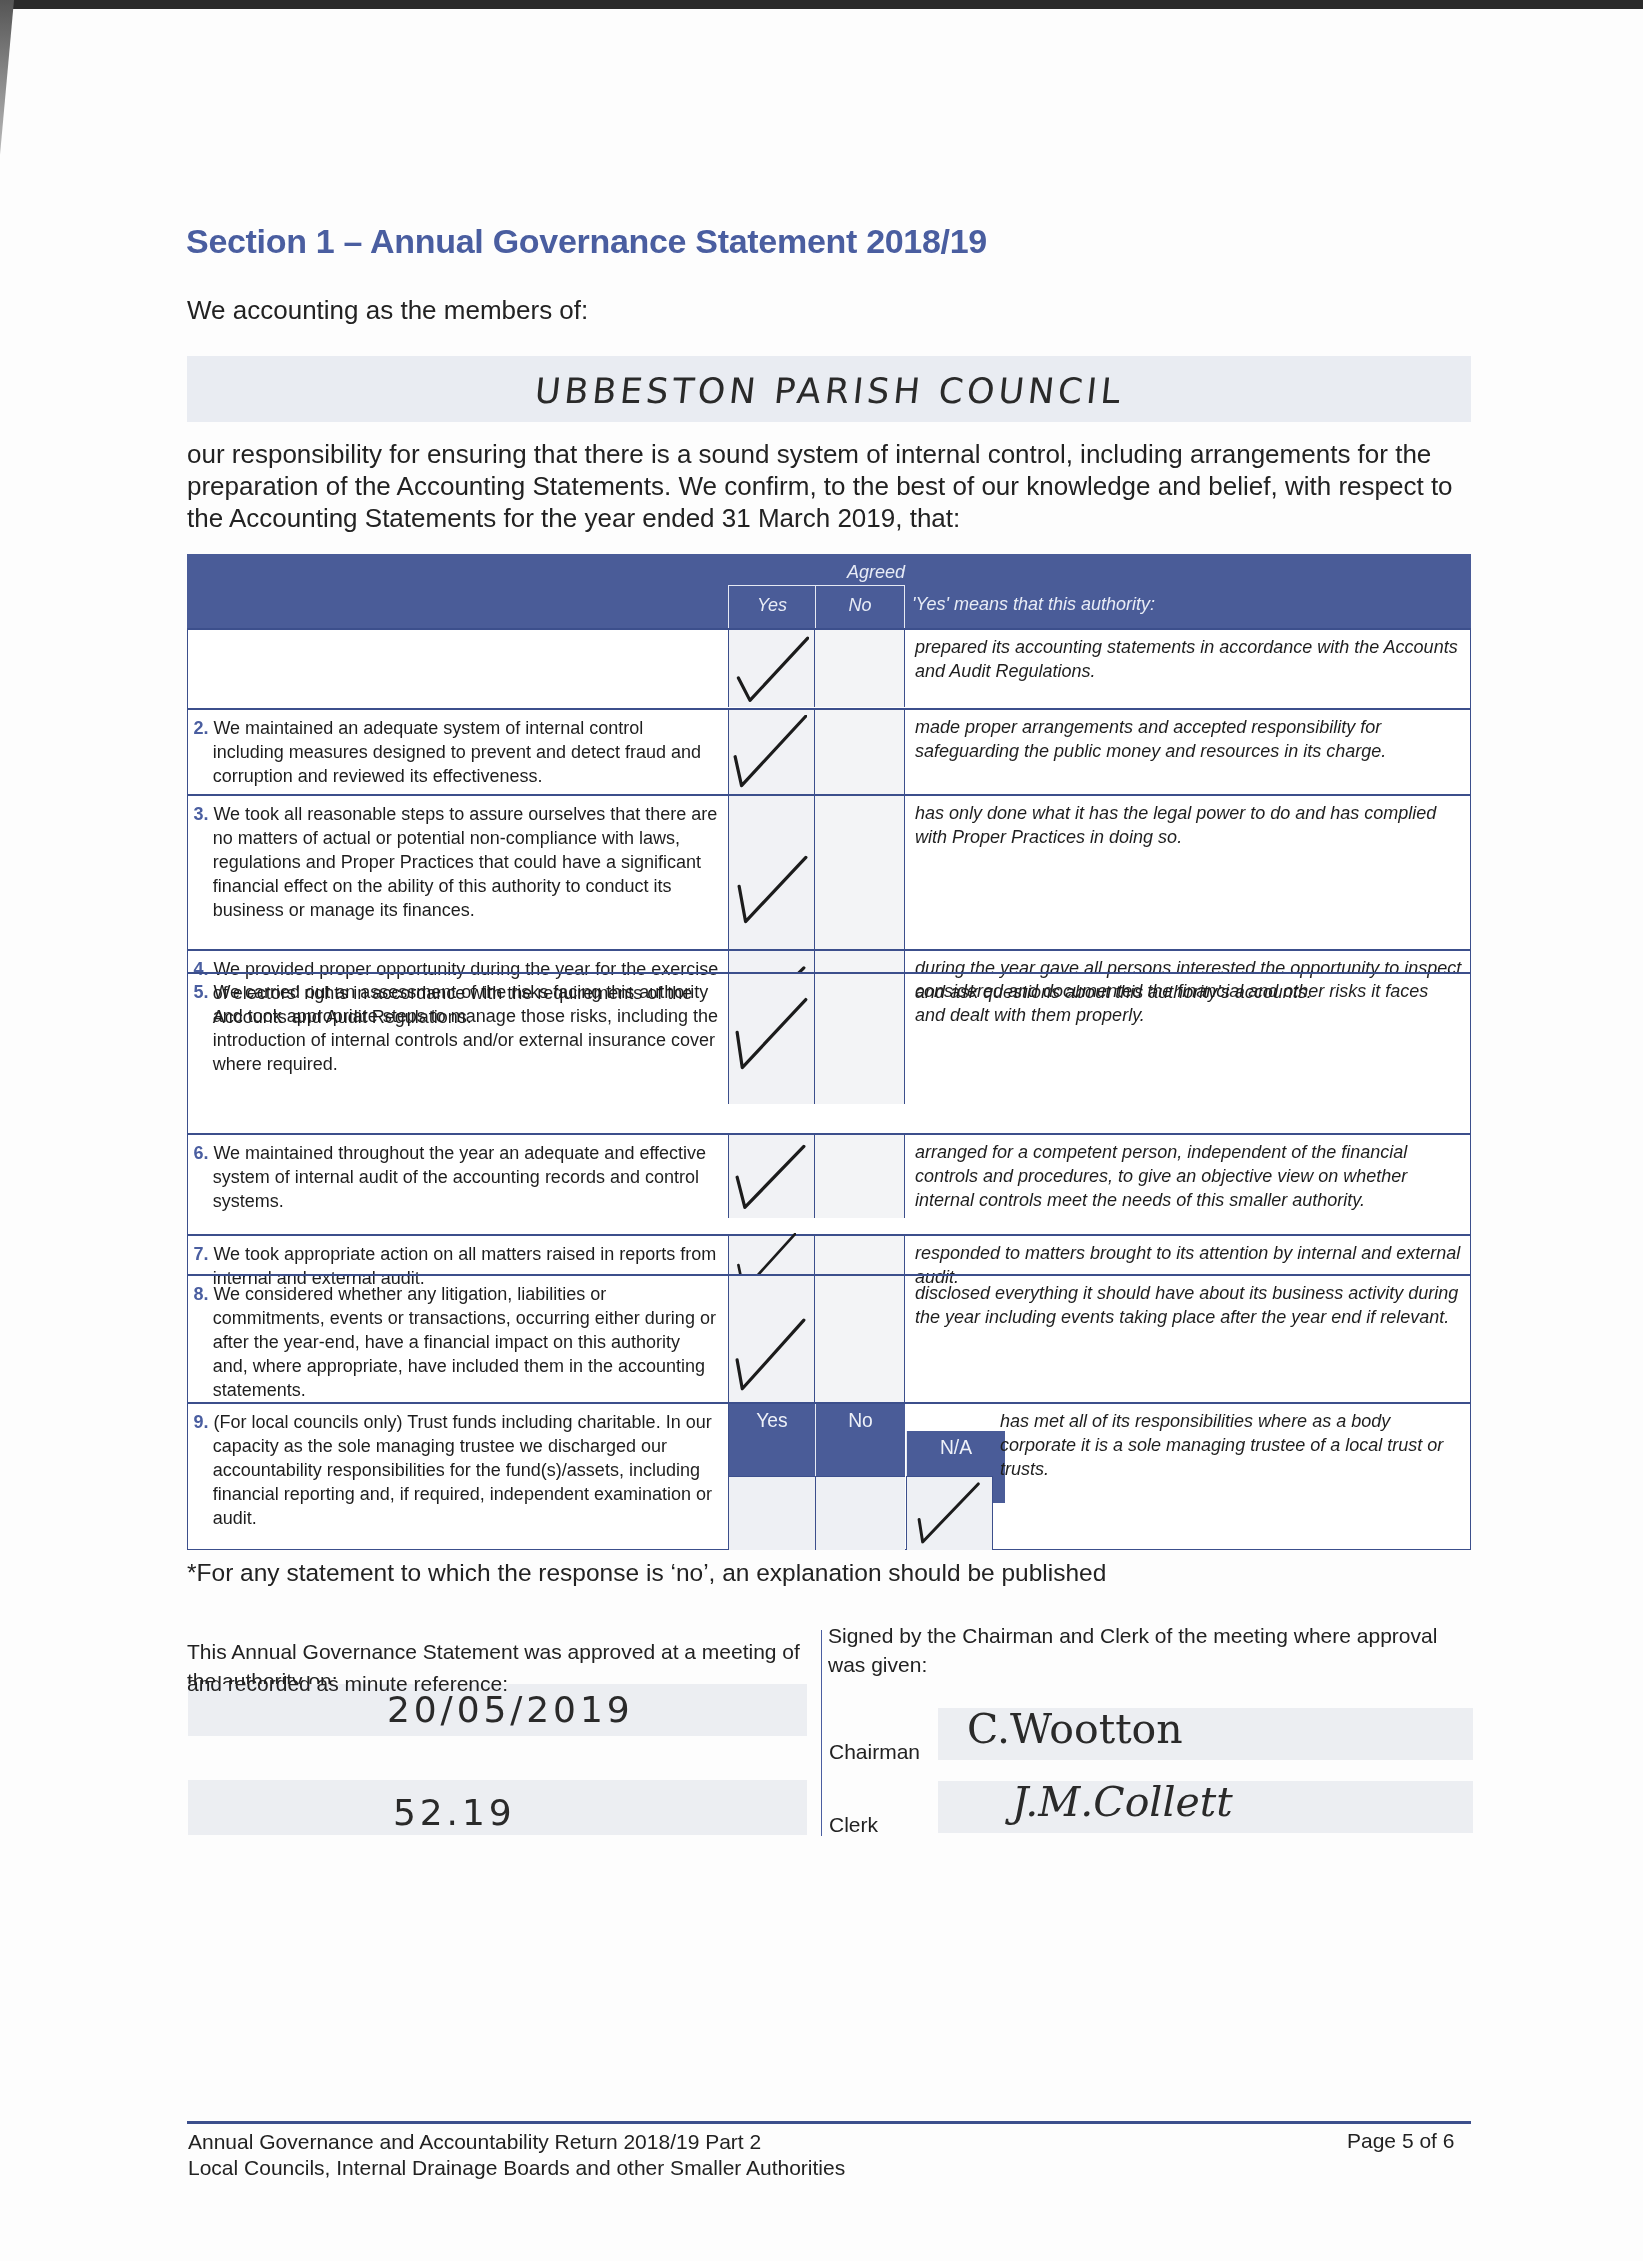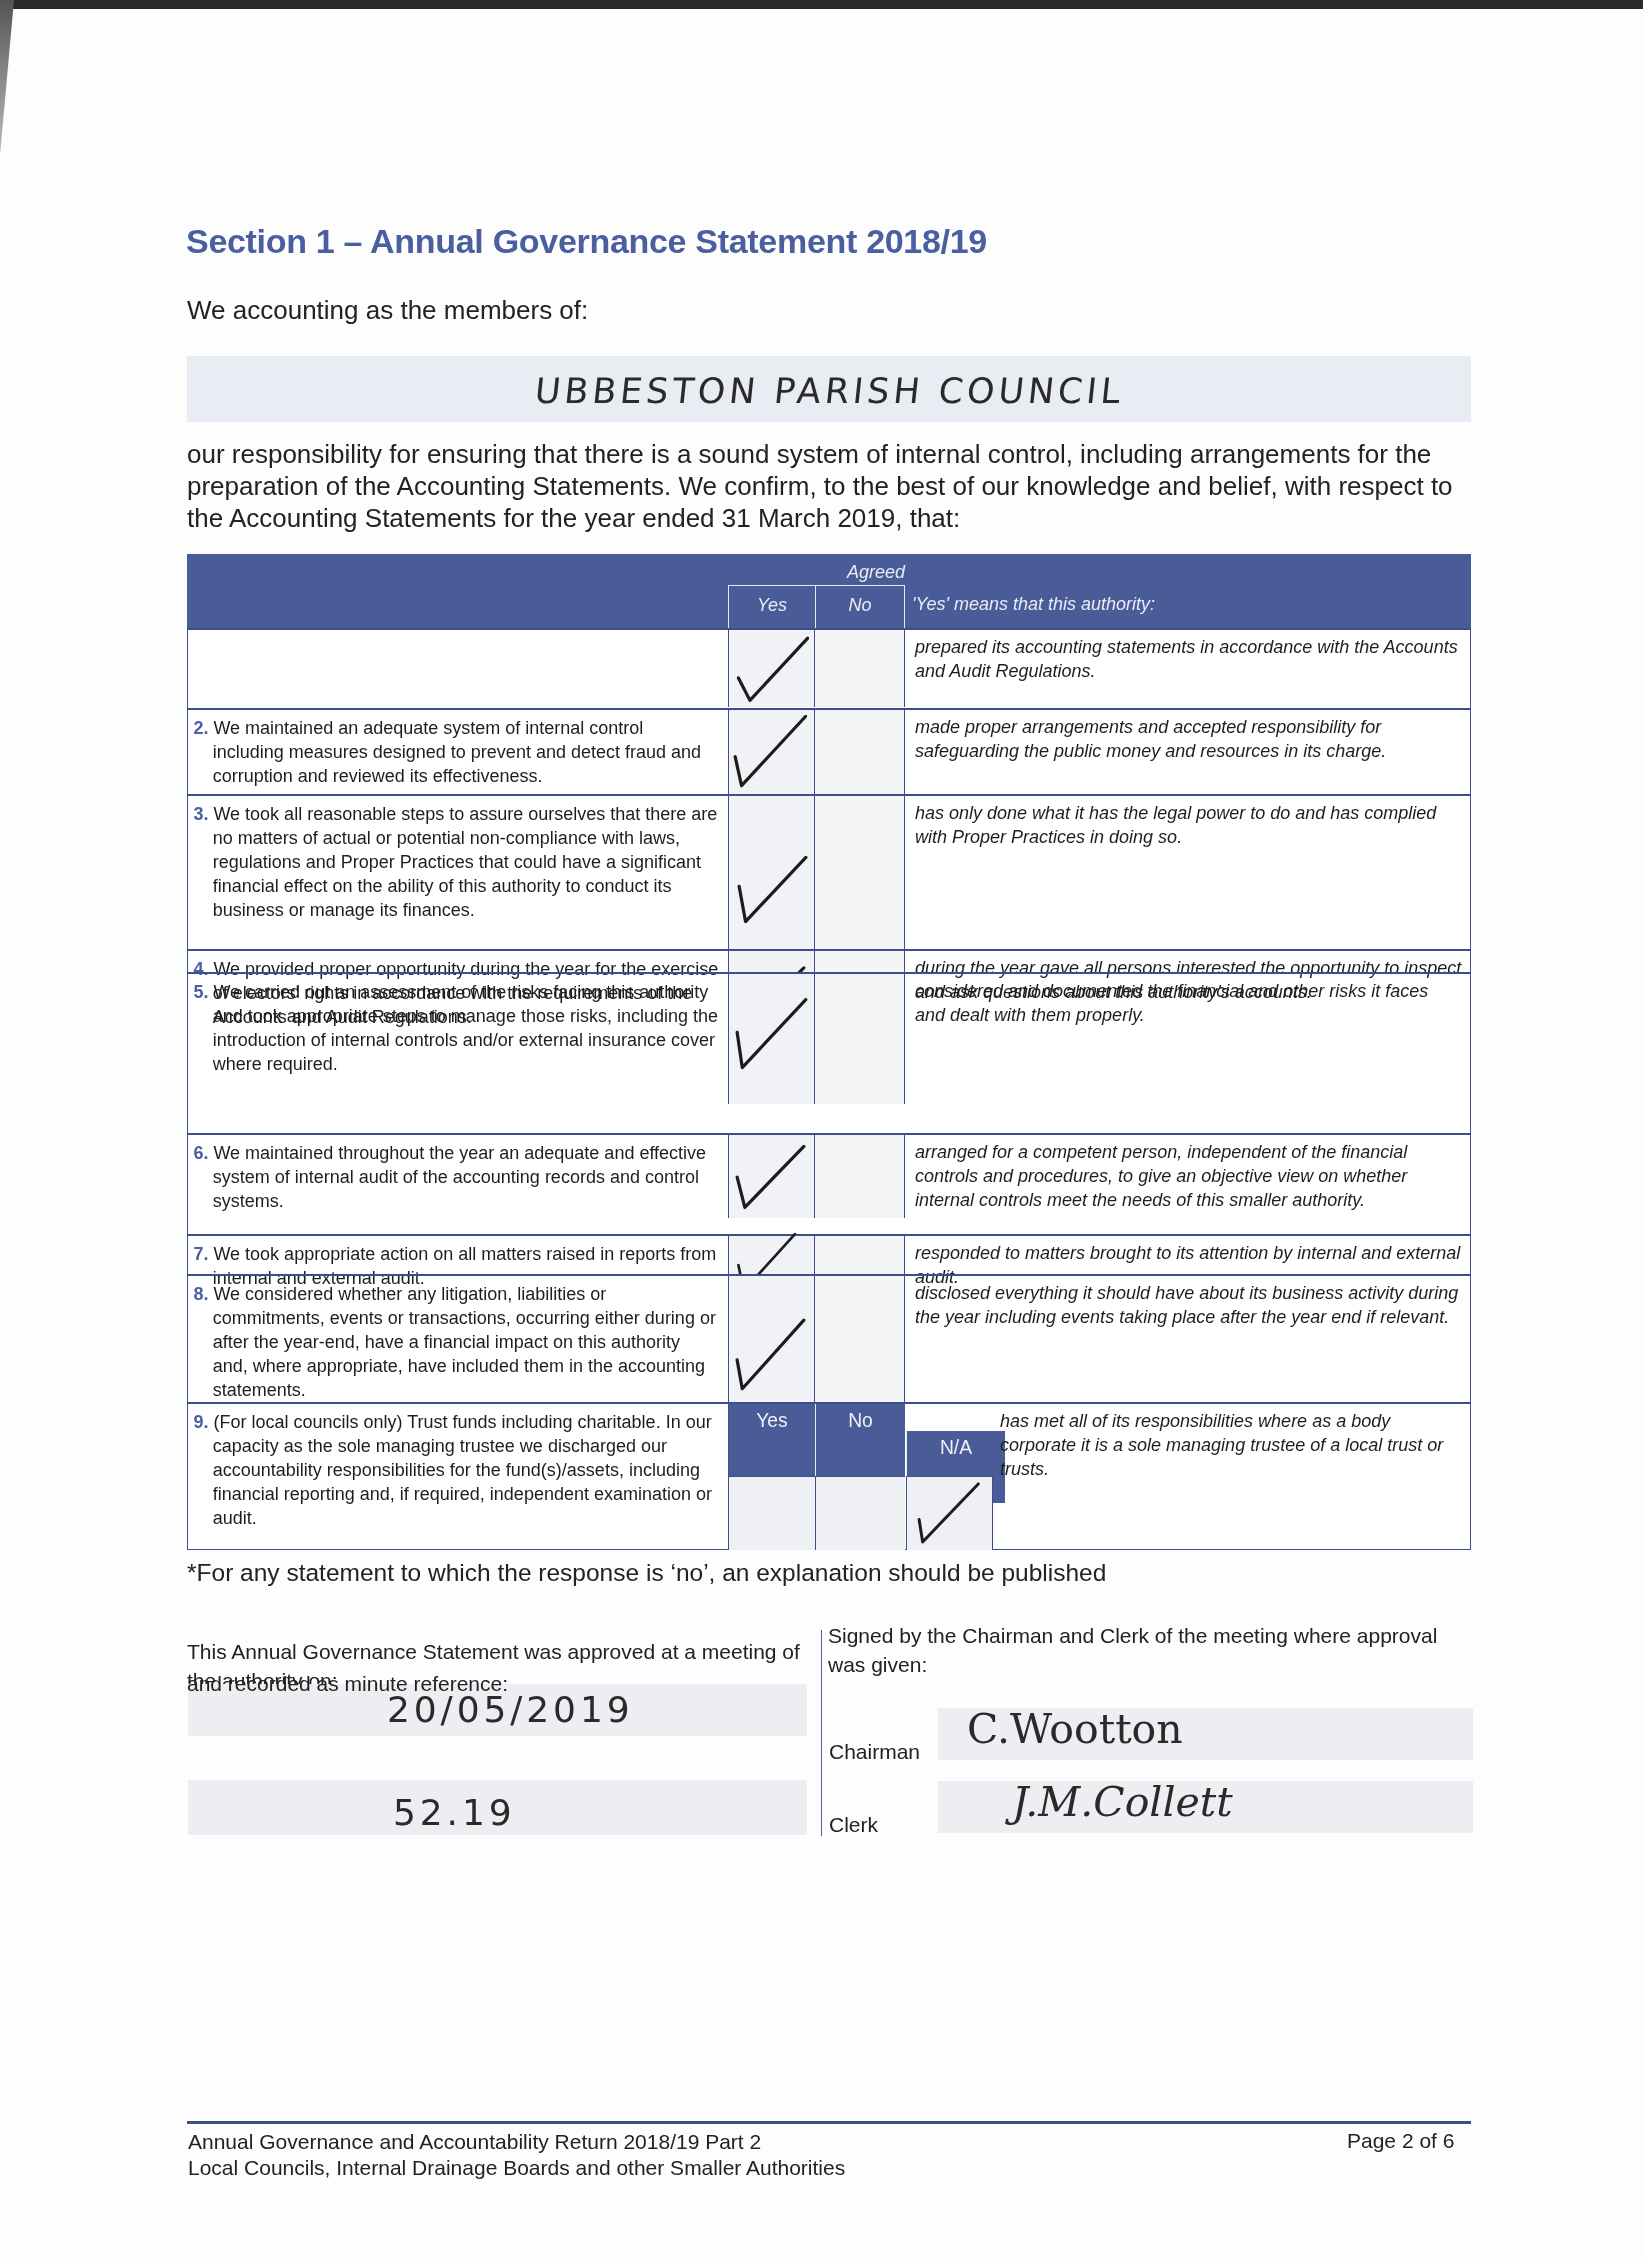--- a/index.html
+++ b/index.html
@@ -190,14 +190,14 @@
 <div class="abs handwrite chair-sig">C.Wootton</div>
 <div class="abs field-box clerk-box"></div>
 <div class="abs clerk-lbl">Clerk</div>
 <div class="abs handwrite clerk-sig">J.M.Collett</div>
 
 <div class="abs footer-line"></div>
 <div class="abs footer-l">
   <div>Annual Governance and Accountability Return 2018/19 Part 2</div>
   <div>Local Councils, Internal Drainage Boards and other Smaller Authorities</div>
 </div>
-<div class="abs footer-r">Page 2 of 6</div>
+<div class="abs footer-r">Page 5 of 6</div>
 
 
 </body></html>

